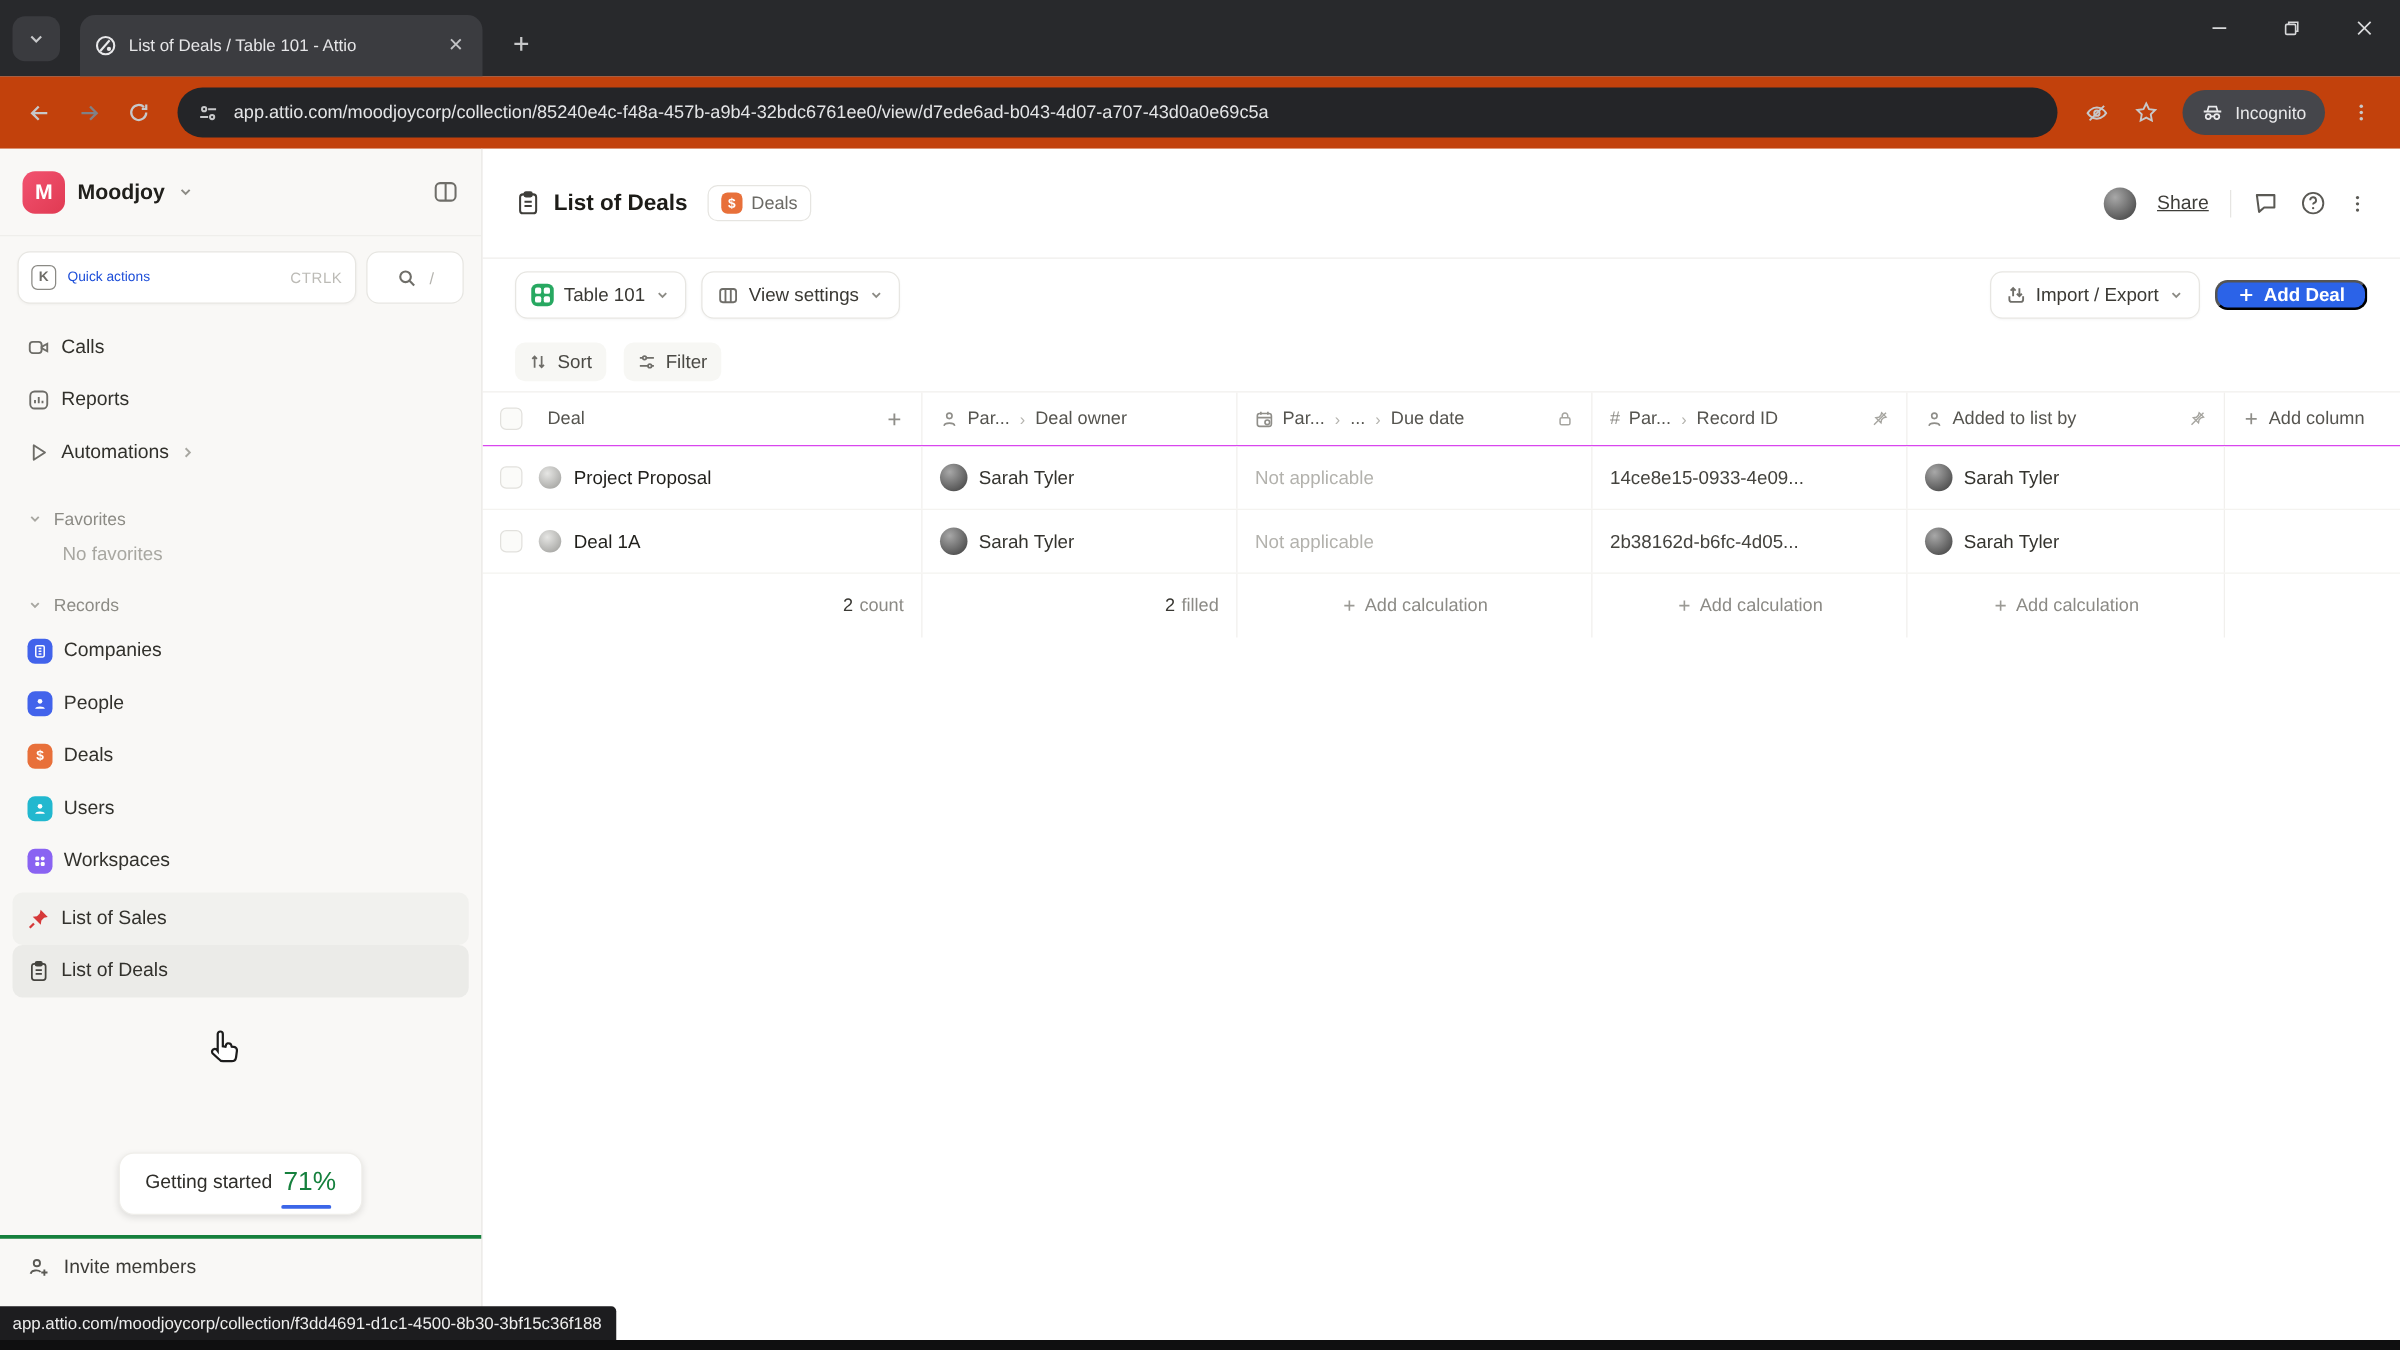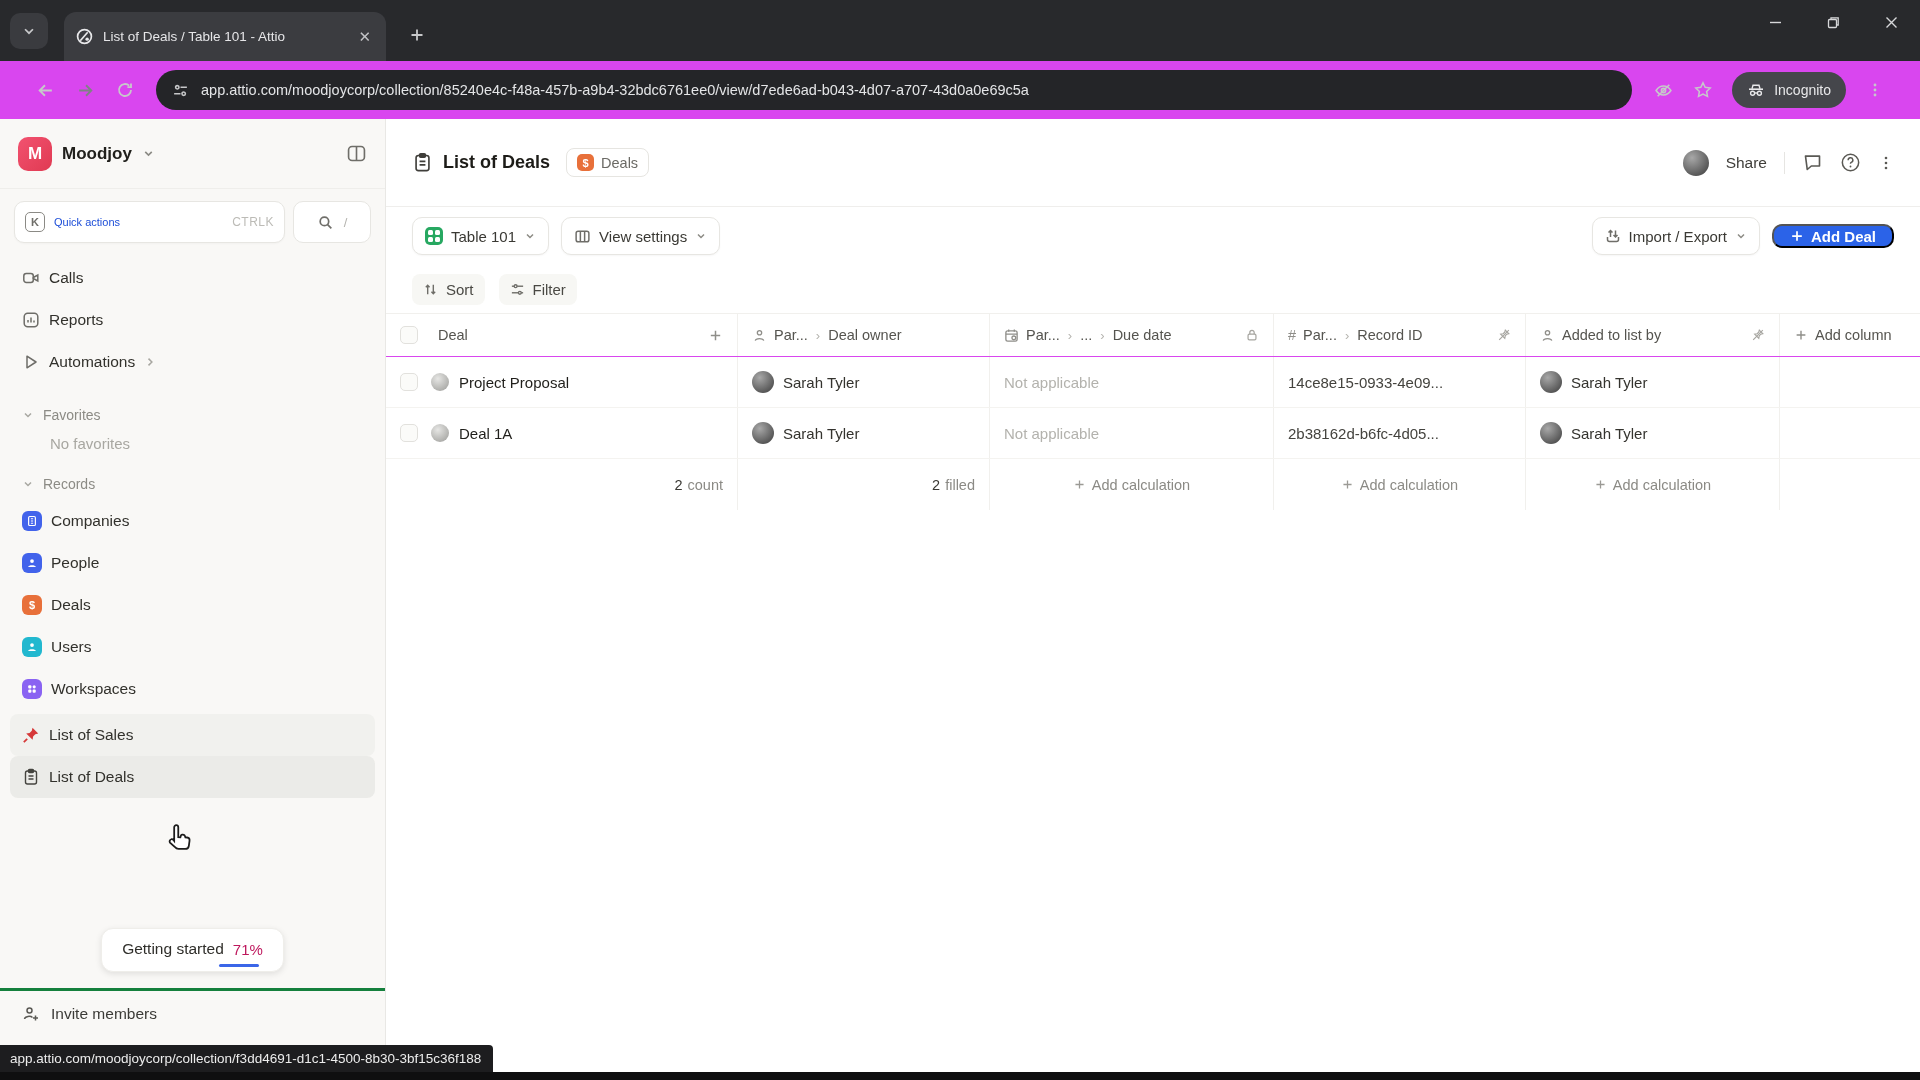--- a/index.html
+++ b/index.html
@@ -9,21 +9,21 @@
   
   .tabstrip { position:relative; height:61px; background:#28292c; }
   .tab-search-btn { position:absolute; left:10px; top:13px; width:38px; height:36px; border-radius:10px; background:#3a3b3f; display:flex; align-items:center; justify-content:center; color:#c7c8ca; }
   .tab { position:absolute; left:64px; top:12px; width:322px; height:49px; background:#3b3c40; border-radius:12px 12px 0 0; display:flex; align-items:center; padding:0 12px; gap:10px; color:#e6e6e8; }
   .tab-title { font-size:13.5px; white-space:nowrap; overflow:hidden; text-overflow:ellipsis; flex:1; }
   .tab-close { color:#c2c3c6; font-size:15px; line-height:1; padding:3px; }
   .newtab-btn { position:absolute; left:400px; top:18px; width:34px; height:34px; display:flex; align-items:center; justify-content:center; color:#c7c8ca; border-radius:8px; }
   .win-controls { position:absolute; right:0; top:0; height:44px; display:flex; }
   .win-btn { width:58px; height:44px; display:flex; align-items:center; justify-content:center; color:#d7d8da; }
 
-  .btoolbar { height:58px; background:#d946ef; display:flex; align-items:center; padding:0 26px; gap:2px; }
+  .btoolbar { height:58px; background:#c2410c; display:flex; align-items:center; padding:0 12px; gap:2px; }
   .nav-btn { width:38px; height:38px; display:flex; align-items:center; justify-content:center; color:#c7c8ca; border-radius:50%; }
   .nav-btn.dim { color:#808186; }
   .urlbar { flex:1; height:40px; background:#242528; border-radius:20px; margin:0 10px; display:flex; align-items:center; padding:0 16px; gap:12px; min-width:0; }
   .url-text { color:#e4e5e7; font-size:14.5px; white-space:nowrap; overflow:hidden; }
   .incognito-badge { height:36px; display:flex; align-items:center; gap:9px; background:#45464b; border-radius:18px; padding:0 15px; color:#e8e8ea; font-size:14px; margin:0 8px; }
 
   
   .app { display:flex; height:953px; }
 
   
@@ -42,35 +42,35 @@
   .s-item { height:42px; display:flex; align-items:center; gap:9px; padding:0 12px; border-radius:8px; font-size:15.5px; color:#32312c; }
   .s-item .mono-ic { color:#6e6d68; }
   .sec-head { display:flex; align-items:center; gap:9px; padding:20px 22px 8px; font-size:14px; color:#8c8b85; }
   .empty-note { padding:4px 0 4px 50px; font-size:15px; color:#a8a7a1; }
   .rec-ic { width:20px; height:20px; border-radius:6px; display:flex; align-items:center; justify-content:center; color:#fff; }
   .pill-sel { background:#ebebe8; }
   .pill-hov { background:#f1f1ee; }
   .side-spacer { flex:1; }
   .gs-pill { position:relative; align-self:center; margin-bottom:16px; background:#fff; border:1px solid #efeeea; border-radius:12px; padding:11px 20px 13px; box-shadow:0 2px 6px rgba(0,0,0,.10); display:flex; gap:9px; align-items:center; }
   .gs-label { font-size:15.5px; color:#2f2e2a; }
-  .gs-pct { font-size:15px; color:#be185d; }
+  .gs-pct { font-size:21px; color:#15803d; }
   .gs-bar { position:absolute; right:24px; bottom:4px; width:40px; height:3px; border-radius:2px; background:#3b66e8; }
   .invite-row { border-top:3px solid #15803d; height:48px; display:flex; align-items:center; gap:11px; padding:0 22px; font-size:15.5px; color:#3c3b37; }
   .trial-row { height:36px; display:flex; align-items:center; gap:10px; padding:0 22px; font-size:15px; font-weight:600; color:#2f2e2a; }
   .keeppro { margin-left:auto; font-size:14px; font-weight:700; color:#3c3b37; }
 
   
   .main { flex:1; display:flex; flex-direction:column; min-width:0; background:#fff; }
   .m-header { height:88px; display:flex; align-items:center; padding:0 26px; border-bottom:1px solid #efeeec; }
   .m-title { font-size:18px; font-weight:600; color:#1d1c18; margin-left:10px; }
   .obj-badge { margin-left:16px; display:flex; align-items:center; gap:7px; border:1px solid #e6e5e1; border-radius:8px; padding:5px 10px; font-size:14.5px; color:#6b6a65; }
   .deal-sq { width:17px; height:17px; border-radius:5px; background:#e8703a; color:#fff; font-size:11px; font-weight:bold; display:flex; align-items:center; justify-content:center; }
   .mh-right { margin-left:auto; display:flex; align-items:center; gap:17px; color:#5a5954; }
   .avatar { border-radius:50%; background:radial-gradient(circle at 35% 30%, #a8a8a8, #555 75%); flex:none; }
-  .share-lbl { font-size:15.5px; color:#3f3e3a; }
+  .share-lbl { font-size:15.5px; color:#3f3e3a;text-decoration:underline; }
   .vdiv { width:1px; height:22px; background:#e6e5e2; }
 
   .m-toolbar { height:58px; display:flex; align-items:center; padding:0 26px; gap:12px; }
   .btn { height:38px; display:inline-flex; align-items:center; gap:8px; padding:0 12px; border-radius:10px; border:1px solid #e7e6e2; background:#fff; font-size:15px; color:#3a3934; box-shadow:0 1px 2px rgba(0,0,0,.04); }
   .grid-green { width:18px; height:18px; border-radius:5px; background:#27a861; display:grid; grid-template-columns:5px 5px; grid-gap:2.5px; align-content:center; justify-content:center; }
   .grid-green i { width:5px; height:5px; background:#fff; border-radius:1.5px; }
   .btn-blue { height:24px; display:inline-flex; align-items:center; gap:7px; padding:0 16px; border-radius:10px; background:#2b63e8; color:#fff; font-size:15px; font-weight:600; }
   .sp { flex:1; }
 
   .filters { height:48px; display:flex; align-items:center; padding:0 26px; gap:14px; }

